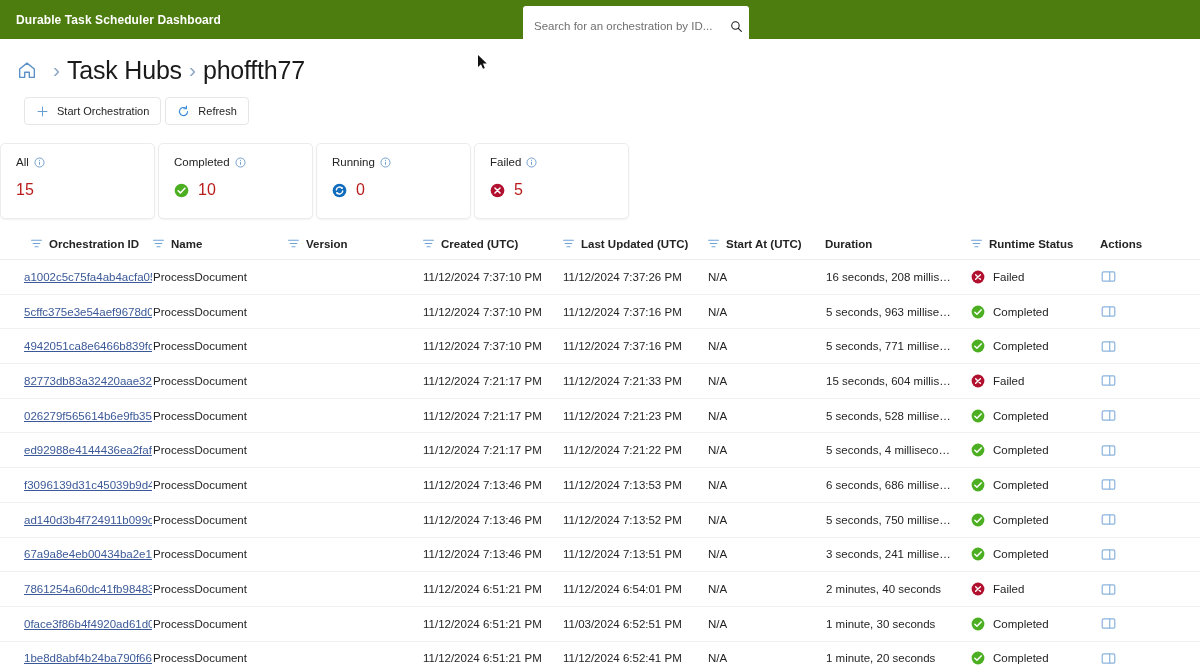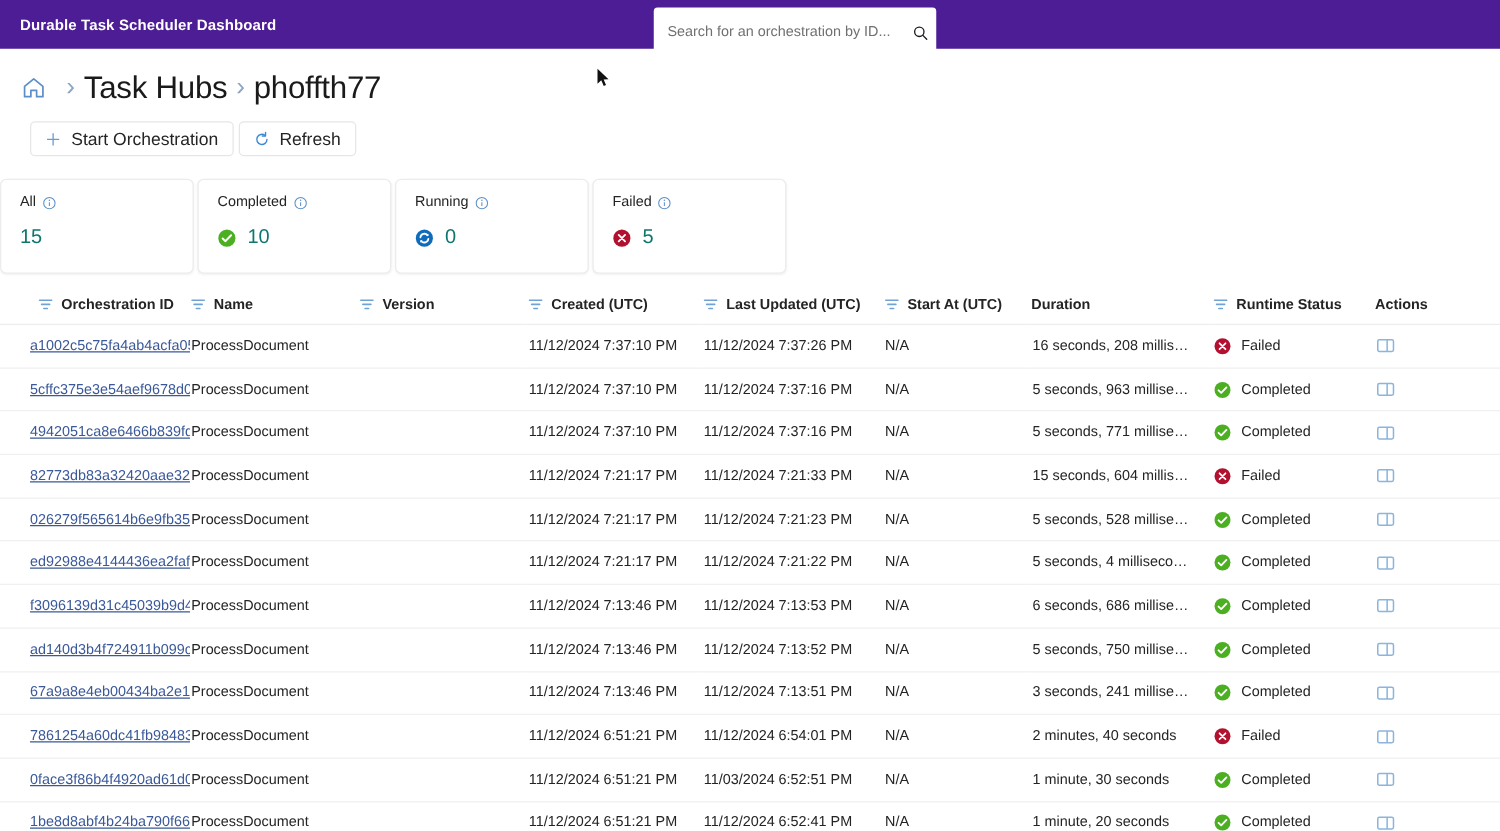--- a/index.html
+++ b/index.html
@@ -8,21 +8,21 @@
     width: 1200px; height: 665px;
     overflow: hidden;
     background: #ffffff;
     font-family: "Liberation Sans", sans-serif;
     color: #242424;
   }
 
   
   .topbar {
     height: 39px;
-    background: #4c1d95;
+    background: #4d7c0f;
     display: flex;
     align-items: center;
     position: relative;
   }
   .brand {
     color: #ffffff;
     font-size: 12px;
     font-weight: 600;
     margin-left: 16px;
     letter-spacing: .1px;
@@ -86,21 +86,21 @@
   }
   .tbtn {
     display: flex;
     align-items: center;
     gap: 8px;
     height: 28px;
     padding: 0 11px;
     background: #ffffff;
     border: 1px solid #e6e6e6;
     border-radius: 4px;
-    font-size: 14px;
+    font-size: 11px;
     color: #242424;
     cursor: pointer;
     white-space: nowrap;
   }
   .tbtn svg { flex: 0 0 auto; }
 
   
   .cards {
     display: flex;
     gap: 3px;
@@ -122,21 +122,21 @@
     gap: 5px;
     font-size: 11.5px;
     color: #242424;
   }
   .card-val {
     display: flex;
     align-items: center;
     gap: 9px;
     margin-top: 13px;
     font-size: 16px;
-    color: #0f766e;
+    color: #b91c1c;
   }
   .info-ico { width: 11px; height: 11px; }
 
   
   .tablewrap { padding: 18px 0 0 0; }
   table { width: 1200px; border-collapse: collapse; table-layout: fixed; }
   thead th {
     text-align: left;
     font-size: 11.5px;
     font-weight: 700;

